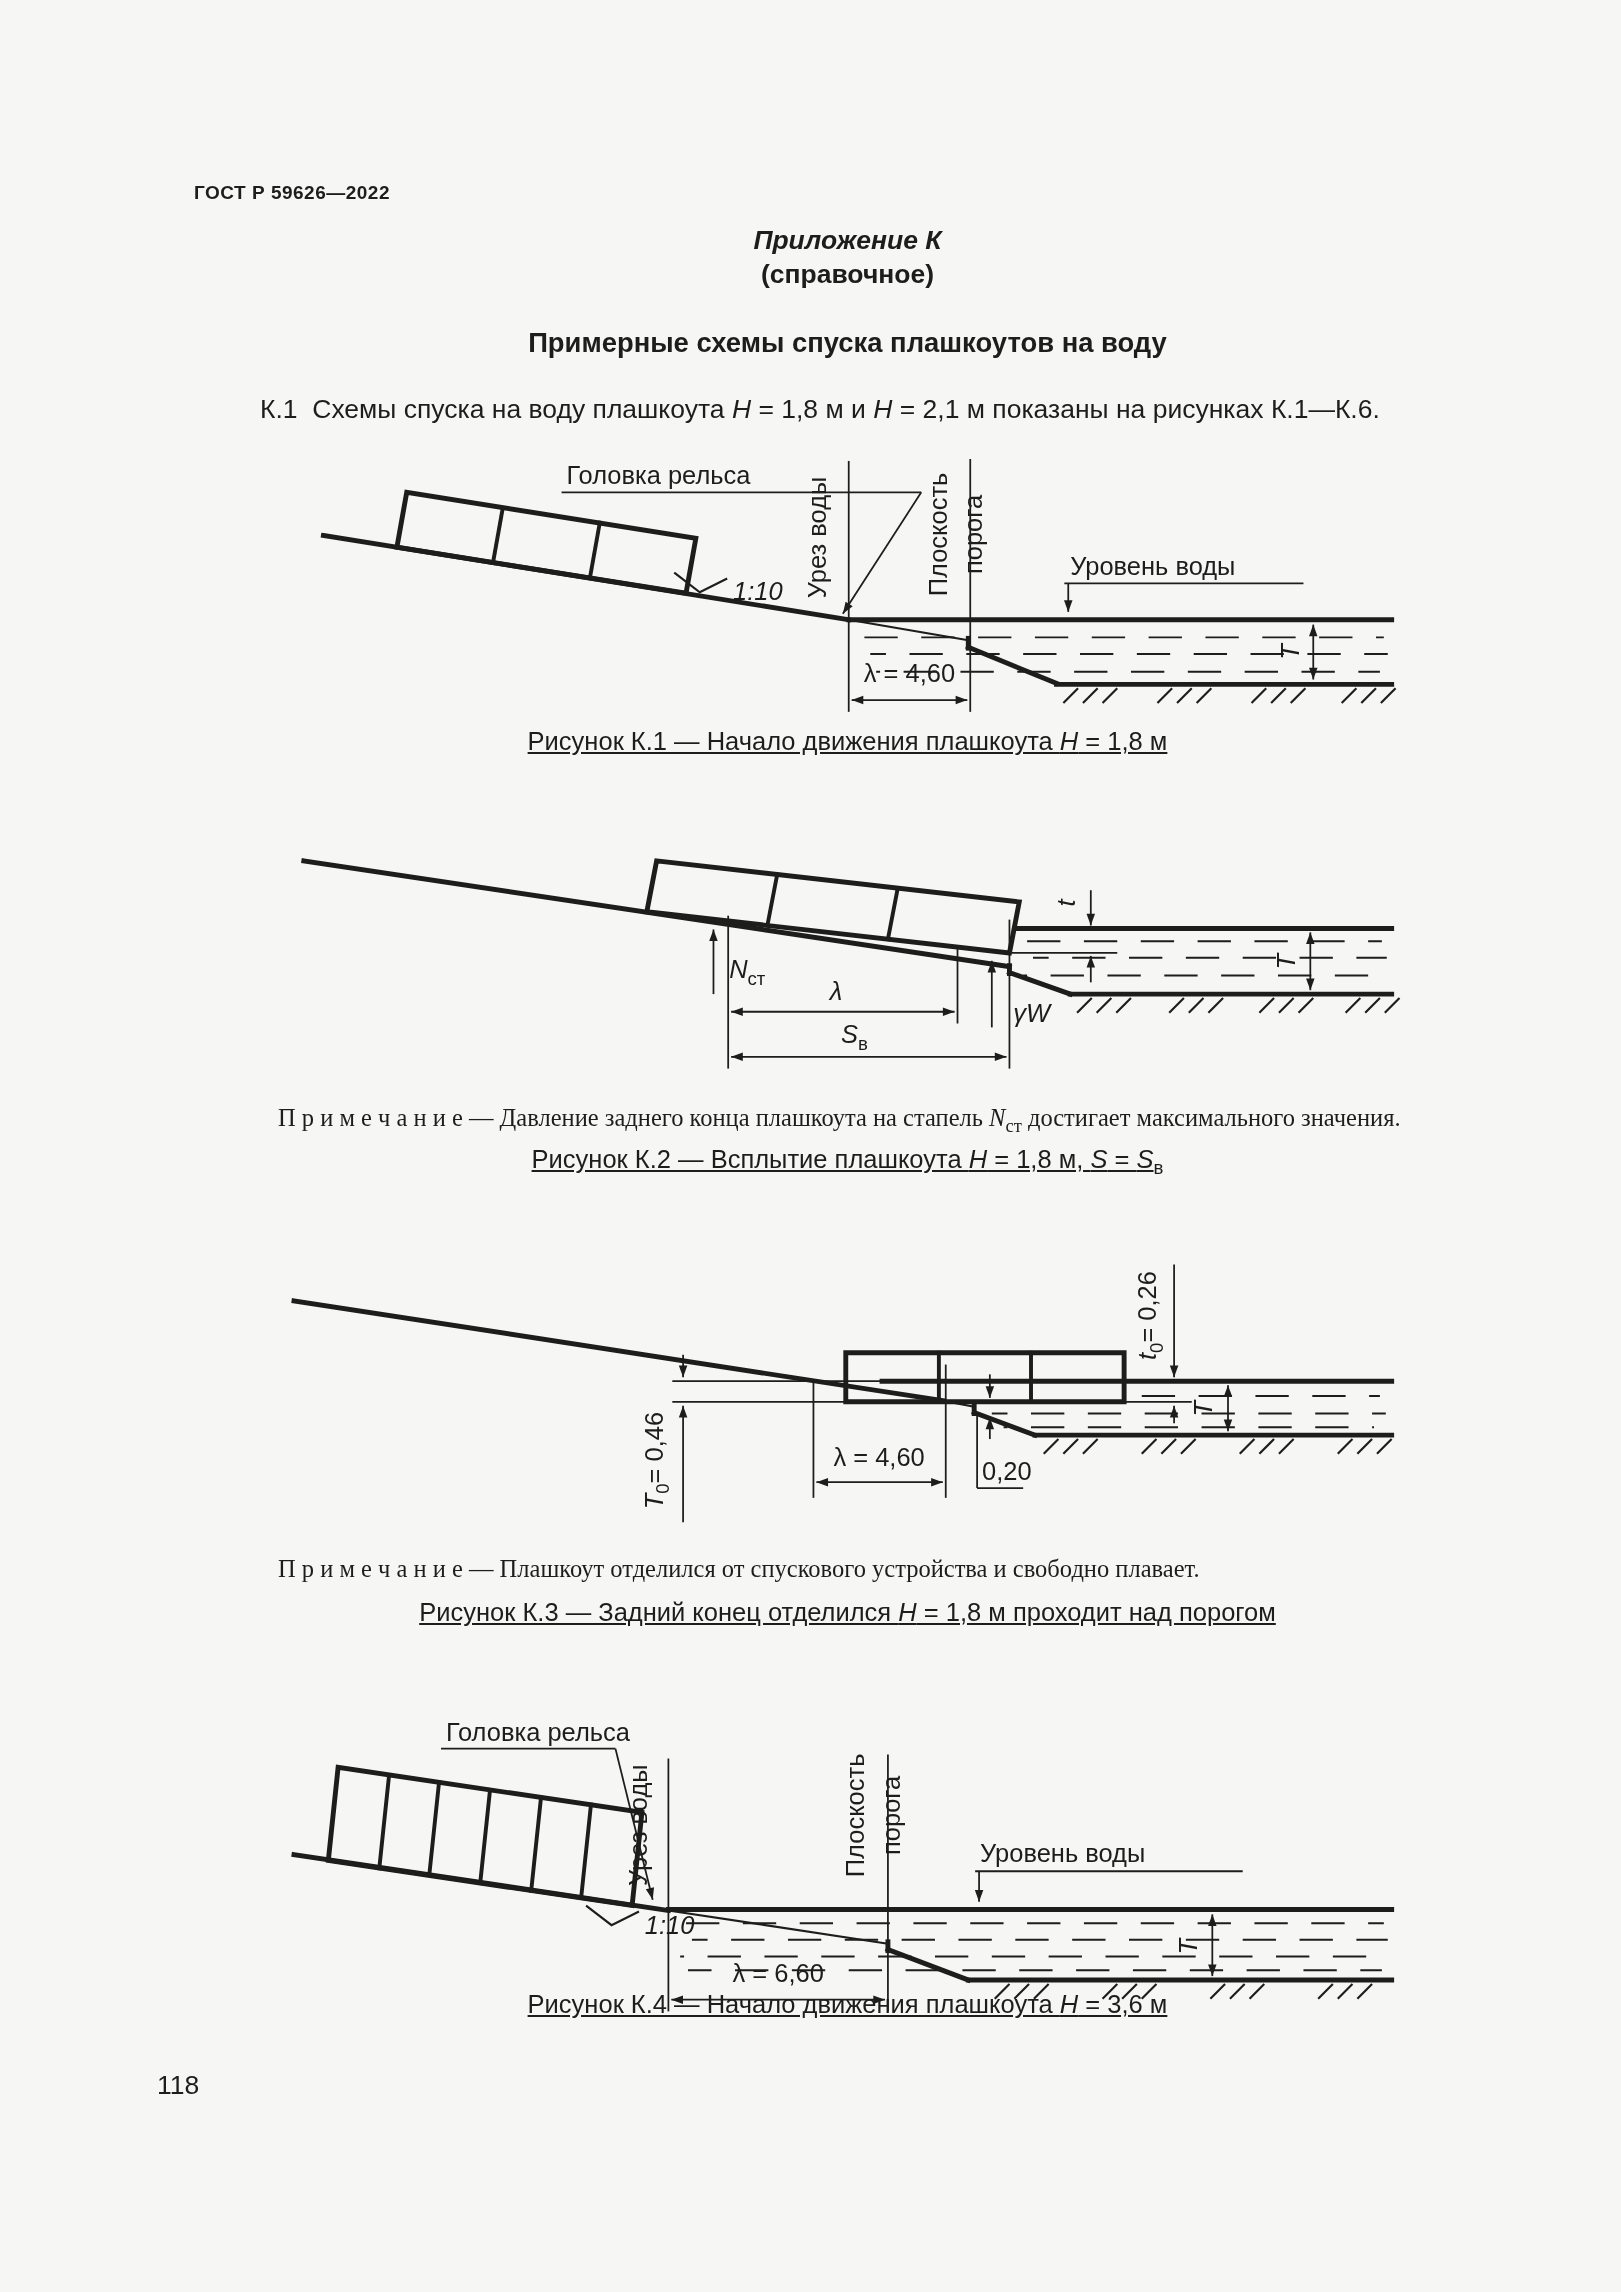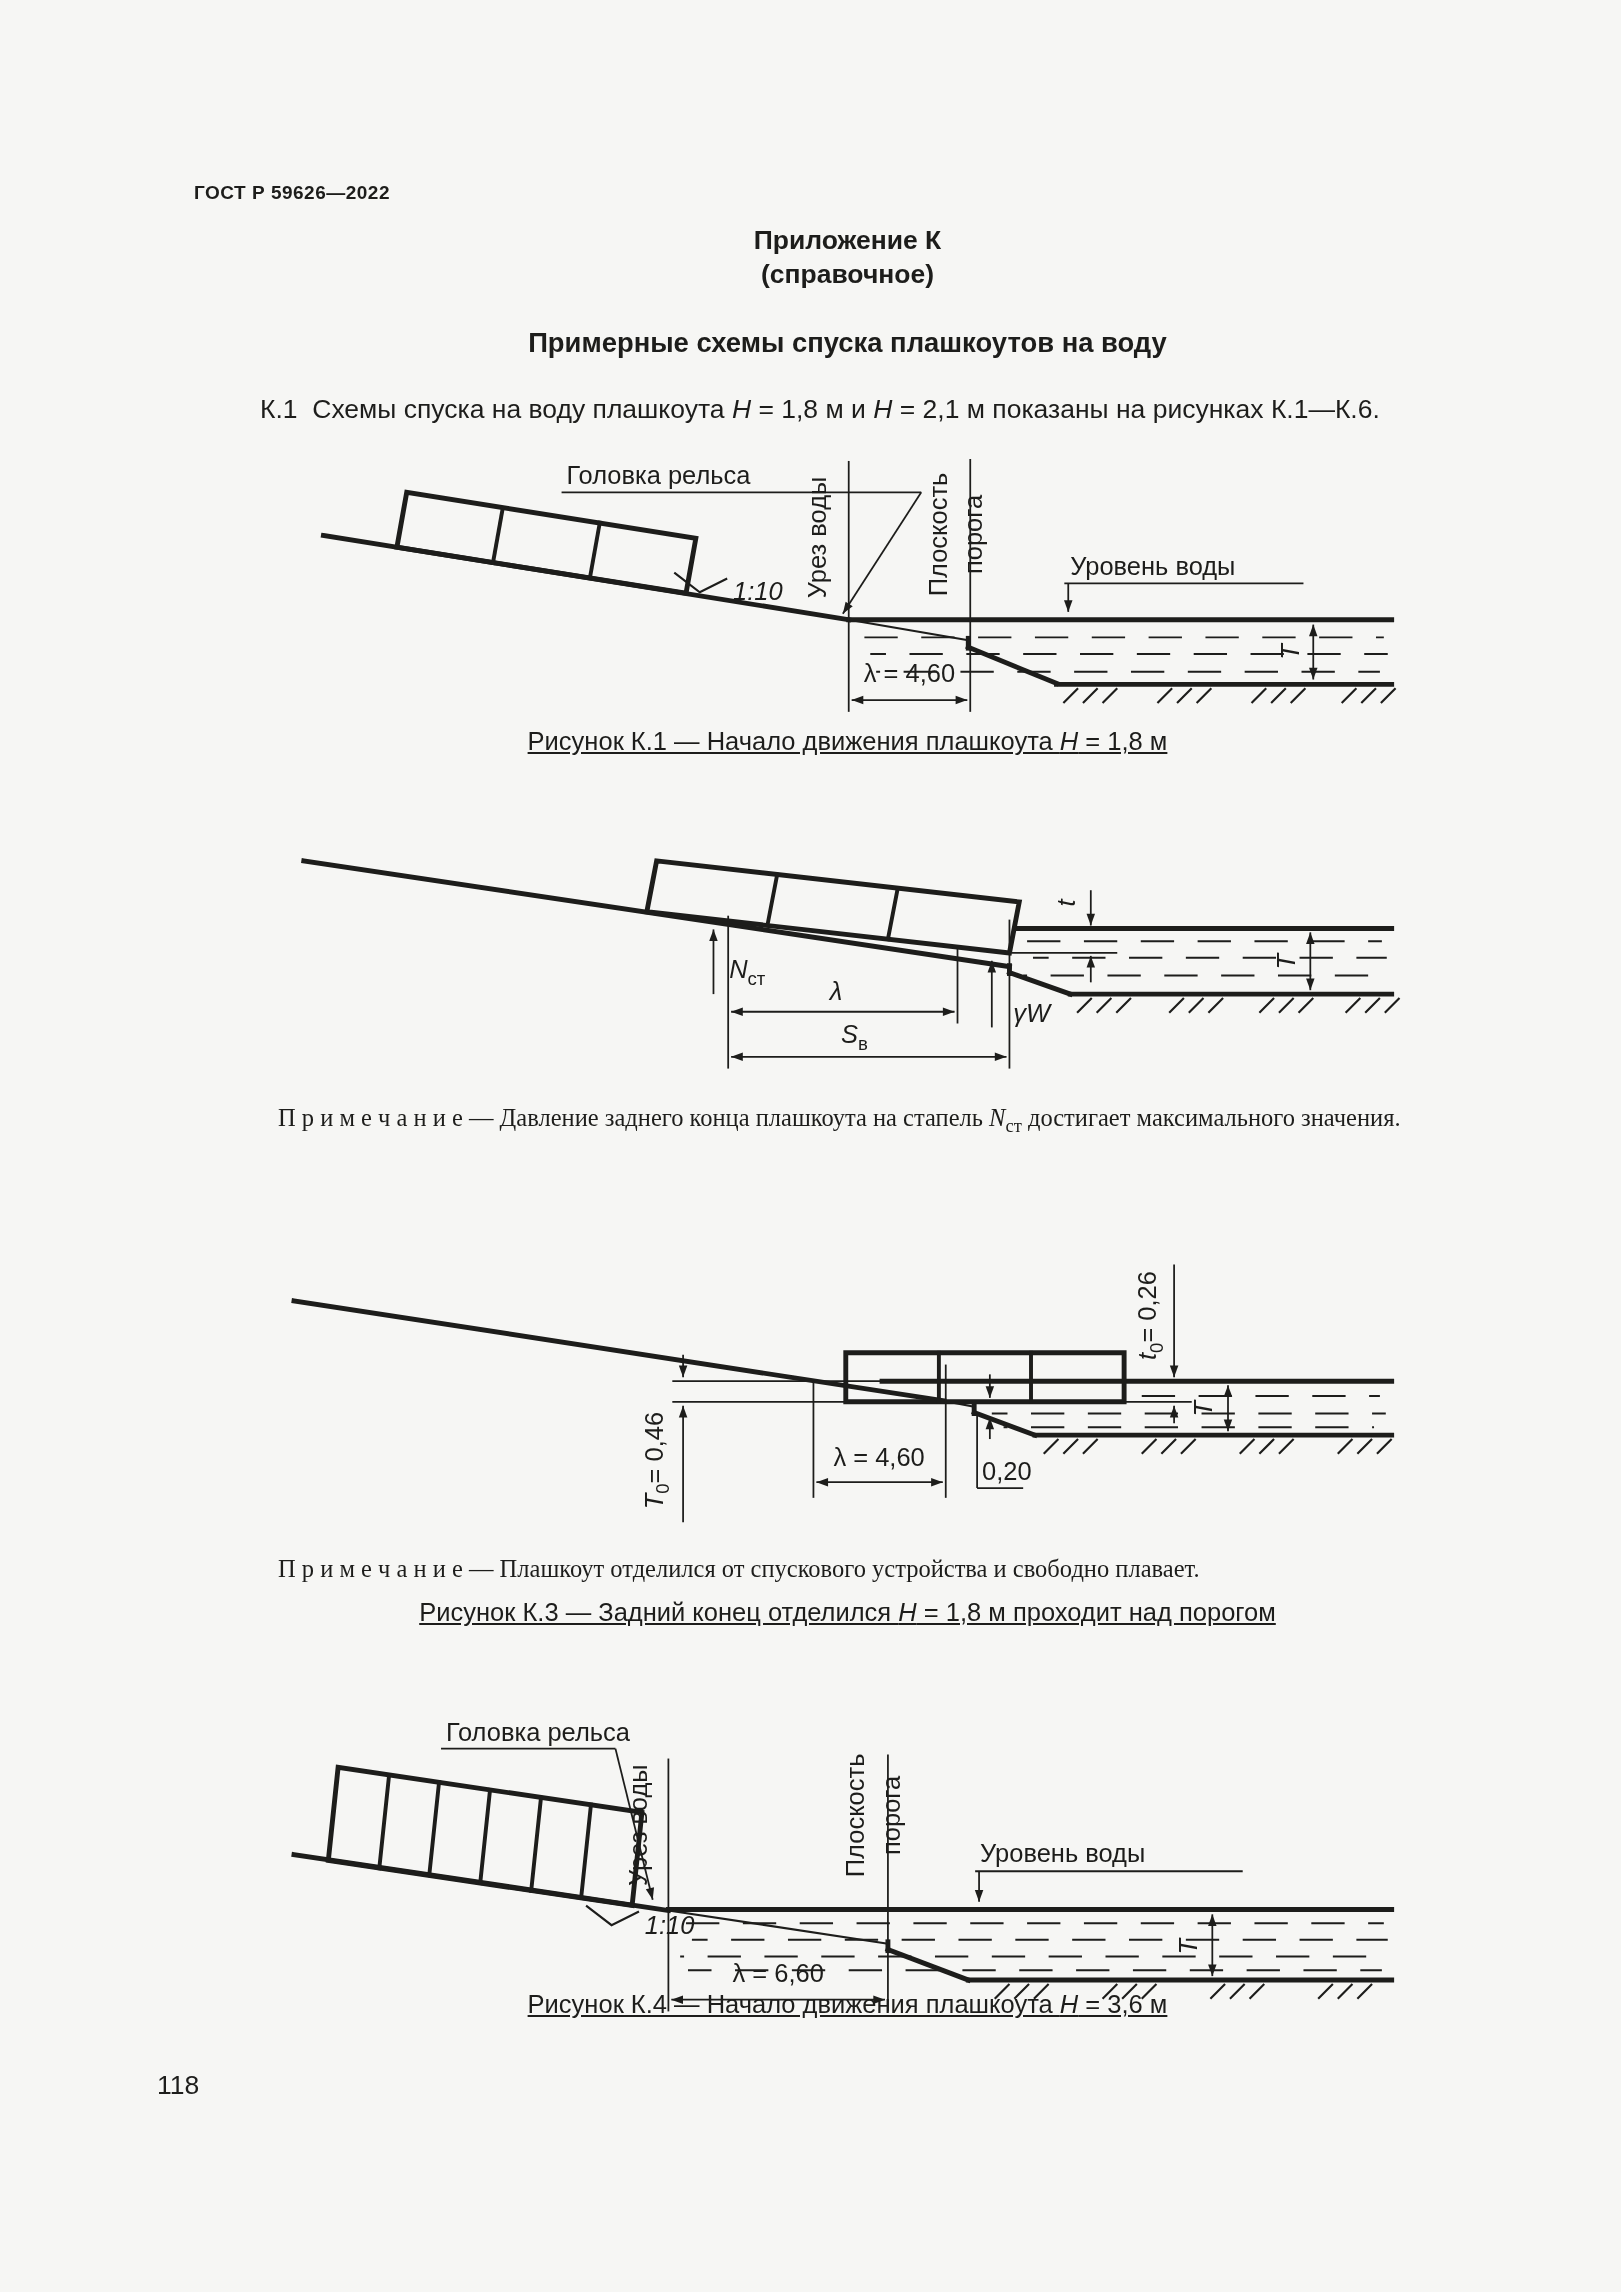--- a/index.html
+++ b/index.html
@@ -171,29 +171,30 @@
       <text x="882" y="1852" text-anchor="middle" transform="rotate(-90 882 1852)">Плоскость</text>
       <text x="918" y="1852" text-anchor="middle" transform="rotate(-90 918 1852)">порога</text>
       <text x="1000" y="1900">Уровень воды</text>
       <text x="794" y="2022" text-anchor="middle">λ = 6,60</text>
       <text class="it" x="1221" y="1986" text-anchor="middle" transform="rotate(-90 1221 1986)">T</text>
     </g>
   </svg>
 
   <div class="abs hdr" style="left:194px;top:182px;" actable="false">ГОСТ Р 59626—2022</div>
 
-  <div class="abs center b txt" style="top:225px;">Приложение К</div>
+  <div class="abs center b txt" style="top:225px;font-style:italic;">Приложение К</div>
   <div class="abs center b txt" style="top:259px;">(справочное)</div>
   <div class="abs center b" style="top:327px;font-size:27.4px;">Примерные схемы спуска плашкоутов на воду</div>
 
   <div class="abs para txt" style="top:394px;"><span>К.1&nbsp; Схемы спуска на воду плашкоута </span><i>H</i><span> = 1,8 м и </span><i>H</i><span> = 2,1 м показаны на рисунках К.1—К.6.</span></div>
 
   <div class="abs center cap" style="top:727px;"><span>Рисунок К.1 — Начало движения плашкоута </span><i>H</i><span> = 1,8 м</span></div>
 
   <div class="abs note" style="top:1104px;"><span>П р и м е ч а н и е — Давление заднего конца плашкоута на стапель </span><i>N</i><sub>ст</sub><span> достигает максимального значения.</span></div>
+  <div class="abs center cap" style="top:1145px;"><span>Рисунок К.2 — Всплытие плашкоута </span><i>H</i><span> = 1,8 м, </span><i>S</i><span> = </span><i>S</i><sub>в</sub></div>
 
   <div class="abs note" style="top:1555px;">П р и м е ч а н и е — Плашкоут отделился от спускового устройства и свободно плавает.</div>
   <div class="abs center cap" style="top:1598px;"><span>Рисунок К.3 — Задний конец отделился </span><i>H</i><span> = 1,8 м проходит над порогом</span></div>
 
   <div class="abs center cap" style="top:1990px;"><span>Рисунок К.4 — Начало движения плашкоута </span><i>H</i><span> = 3,6 м</span></div>
 
   <div class="abs txt" style="left:157px;top:2070px;">118</div>
 </div>
 
 

